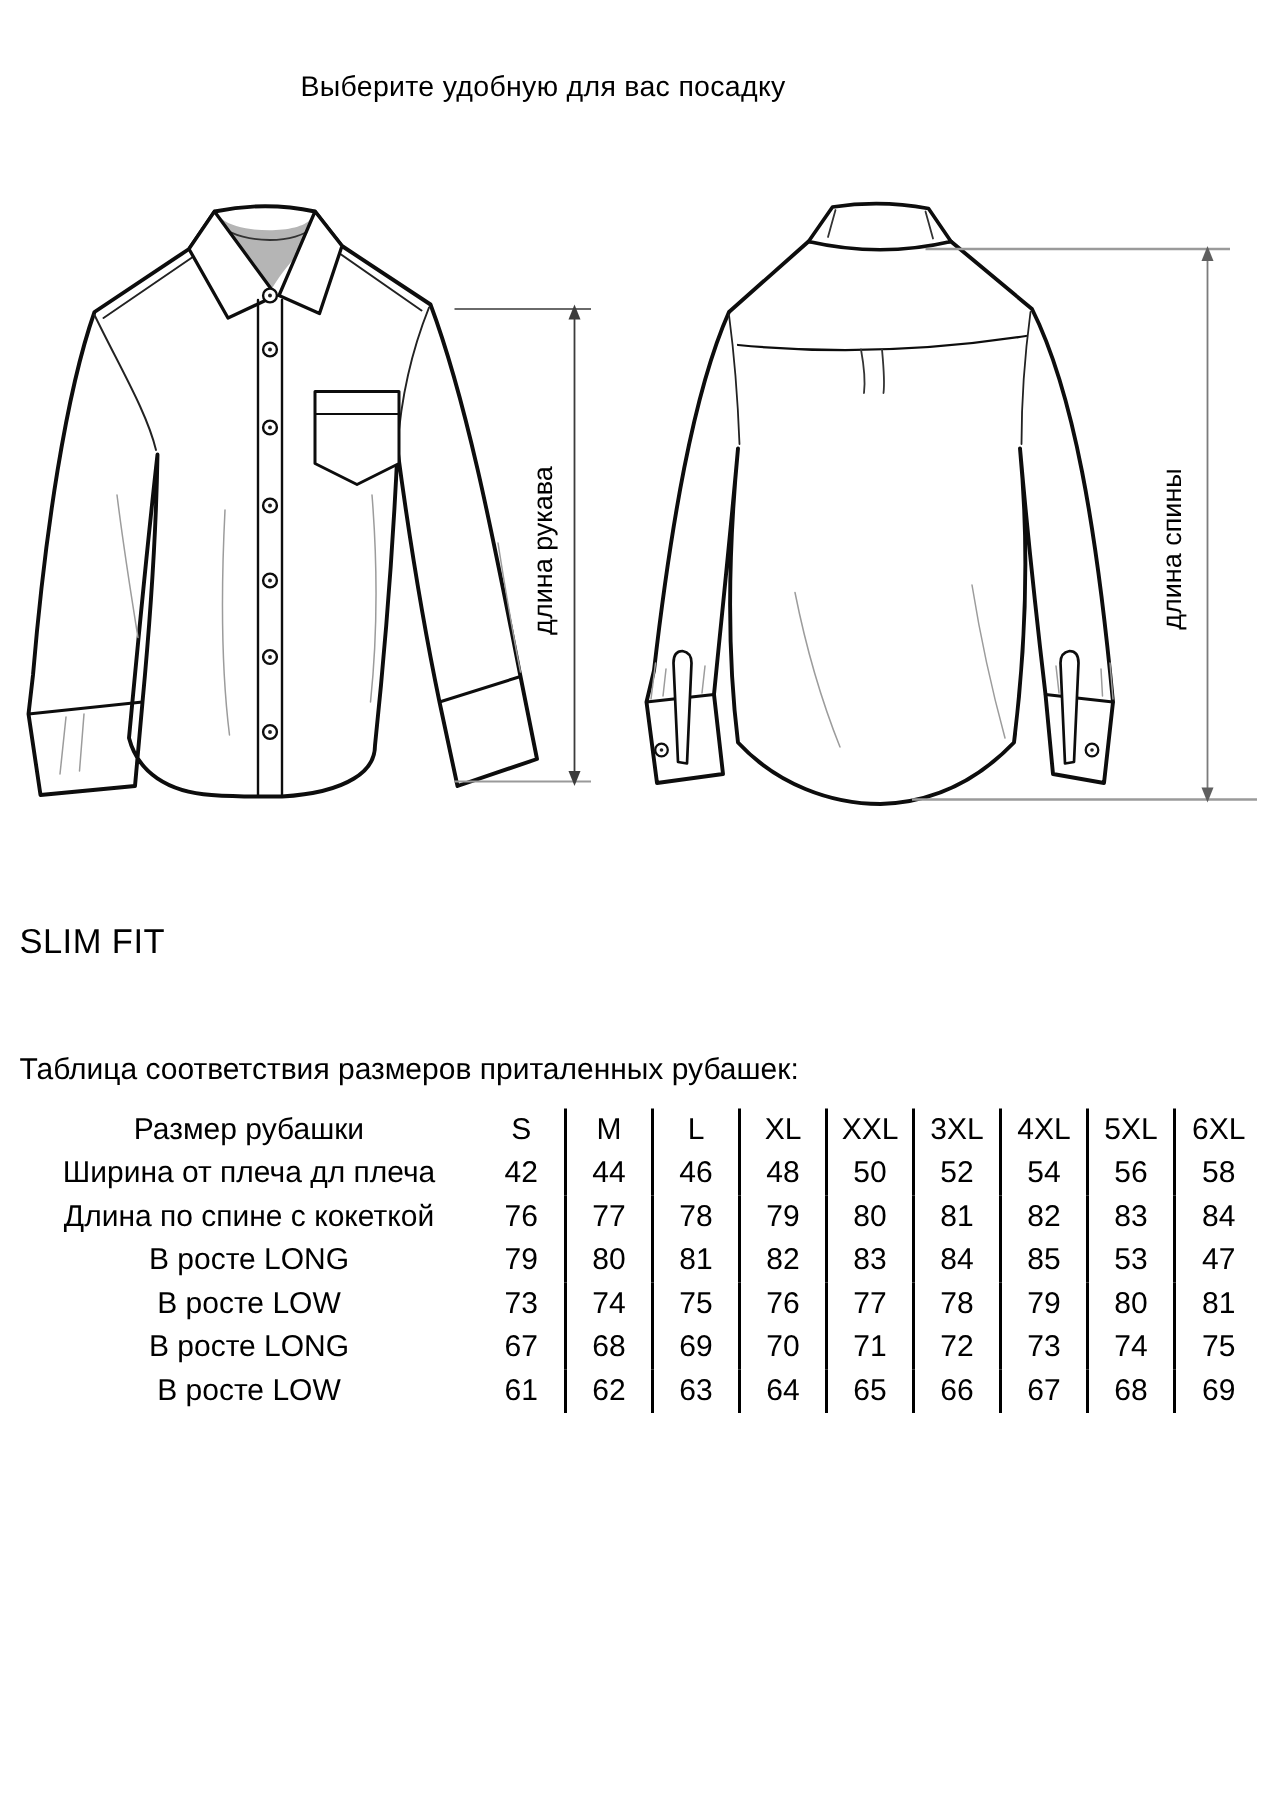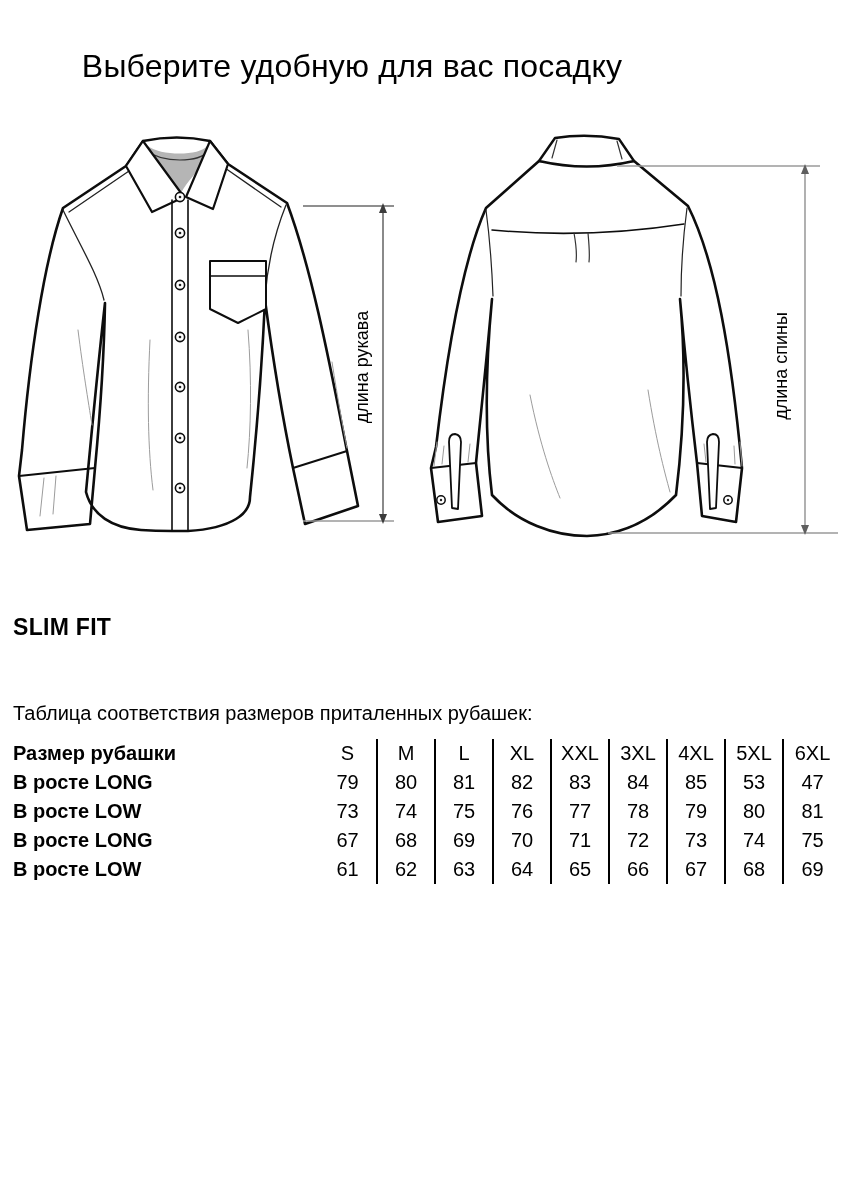--- a/index.html
+++ b/index.html
@@ -2,35 +2,35 @@
 <html><head>
 <meta charset="utf-8">
 <style>
   html,body { margin:0; padding:0; }
   body {
     width:846px; height:1200px; background:#ffffff; position:relative;
     font-family:"Liberation Sans","DejaVu Sans",sans-serif; color:#000;
     overflow:hidden;
   }
   .title {
-    position:absolute; top:48px; left:1px; width:702px;
-    text-align:center; font-size:32px; letter-spacing:0.2px;
+    position:absolute; top:48px; left:11px; width:702px;
+    text-align:center; font-size:19px; letter-spacing:0.2px;
   }
   svg.diagram { position:absolute; top:105px; left:0; }
   .slim-heading {
     position:absolute; top:614px; left:13px;
-    font-size:23px; font-weight:bold; letter-spacing:0.3px;
+    font-size:23px; font-weight:normal; letter-spacing:0.3px;
   }
   .subtitle { position:absolute; top:658px; left:13px; font-size:20px;margin-top:44px; }
   table.sizes {
     position:absolute; top:739px; left:8px; width:833px;
     border-collapse:collapse; table-layout:fixed; font-size:20px;
   }
   table.sizes td { height:29px; padding:0; text-align:center; white-space:nowrap; overflow:hidden; }
-  table.sizes td.lbl { text-align:left; padding-left:5px;font-weight:bold; }
+  table.sizes td.lbl { text-align:center; padding-left:5px; }
   table.sizes td.d { border-left:2px solid #000; }
   svg text { font-family:"Liberation Sans","DejaVu Sans",sans-serif; }
 </style>
 </head>
 <body>
 
 <div class="title">Выберите удобную для вас посадку</div>
 
 <svg class="diagram" width="846" height="480" viewBox="0 105 846 480">
 
@@ -183,20 +183,44 @@
         <td class="v d">M</td>
         <td class="v d">L</td>
         <td class="v d">XL</td>
         <td class="v d">XXL</td>
         <td class="v d">3XL</td>
         <td class="v d">4XL</td>
         <td class="v d">5XL</td>
         <td class="v d">6XL</td>
       </tr>
       <tr>
+        <td class="lbl">Ширина от плеча дл плеча</td>
+        <td class="v">42</td>
+        <td class="v d">44</td>
+        <td class="v d">46</td>
+        <td class="v d">48</td>
+        <td class="v d">50</td>
+        <td class="v d">52</td>
+        <td class="v d">54</td>
+        <td class="v d">56</td>
+        <td class="v d">58</td>
+      </tr>
+      <tr>
+        <td class="lbl">Длина по спине с кокеткой</td>
+        <td class="v">76</td>
+        <td class="v d">77</td>
+        <td class="v d">78</td>
+        <td class="v d">79</td>
+        <td class="v d">80</td>
+        <td class="v d">81</td>
+        <td class="v d">82</td>
+        <td class="v d">83</td>
+        <td class="v d">84</td>
+      </tr>
+      <tr>
         <td class="lbl">В росте LONG</td>
         <td class="v">79</td>
         <td class="v d">80</td>
         <td class="v d">81</td>
         <td class="v d">82</td>
         <td class="v d">83</td>
         <td class="v d">84</td>
         <td class="v d">85</td>
         <td class="v d">53</td>
         <td class="v d">47</td>

